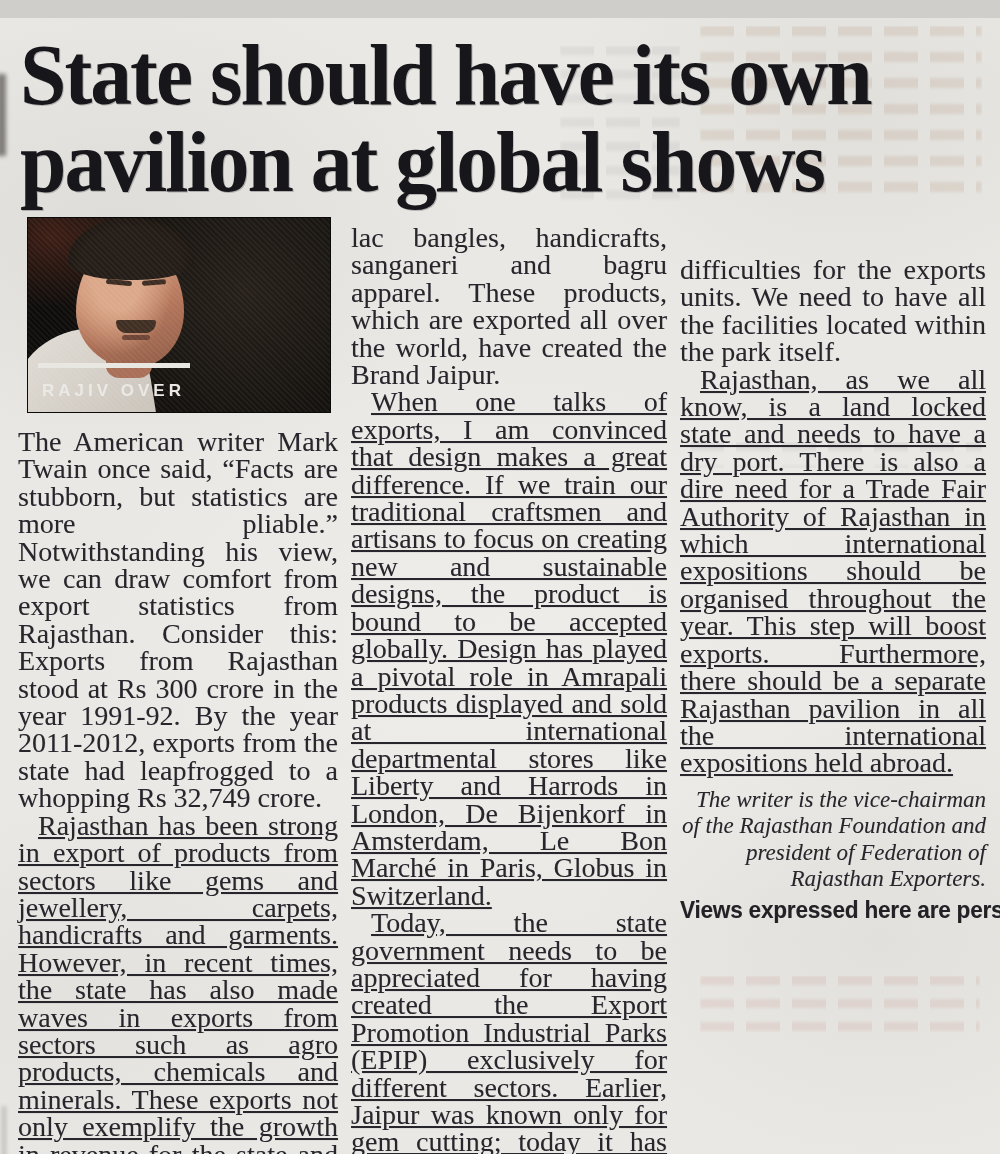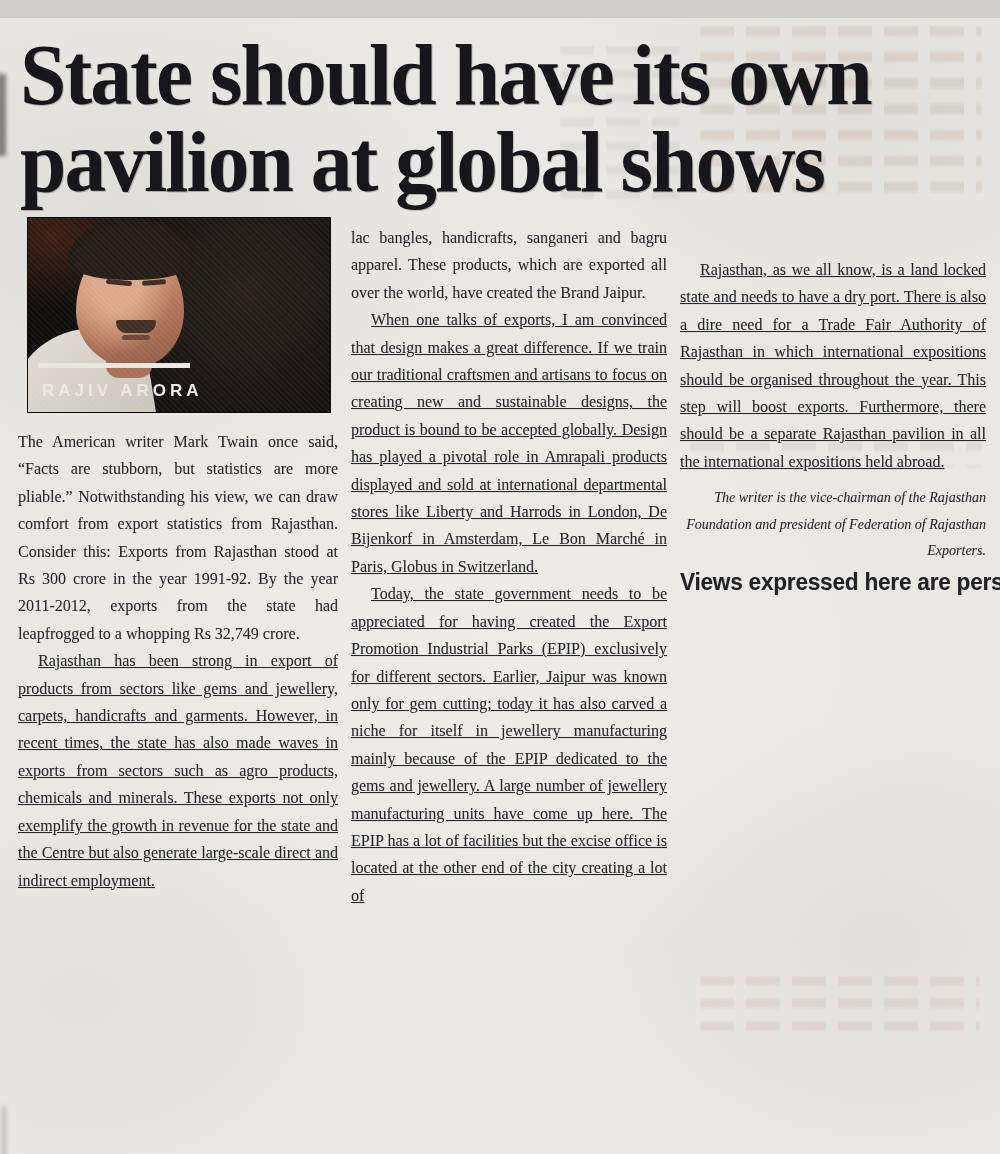--- a/index.html
+++ b/index.html
@@ -47,21 +47,21 @@
     position:absolute;
     left:18px;top:198px;
     width:968px;
     display:grid;
     grid-template-columns:320px 316px 306px;
     column-gap:13px;
   }
   .col{position:relative;}
   .body-text p{
     margin:0;
-    font-size:16px;
+    font-size:28px;
     line-height:27.4px;
     text-align:justify;
     color:#26262c;
     text-shadow:.4px .4px 0 rgba(38,38,44,.18);
   }
   .body-text p.indent{ text-indent:20px;text-decoration:underline; }
 
   
   .photo{
     position:relative;
@@ -114,21 +114,21 @@
     transform-origin:0 50%;
     text-shadow:.5px .5px 0 rgba(85,85,91,.35);
   }
   .pq-line.first{color:#141418;text-shadow:.6px .6px 0 rgba(20,20,24,.45);}
   .accent-bar{width:100%;height:17px;margin-top:5px;background:#2b4fa0;}
   .pq-gap{height:32px;}
 
   .credit{
     margin-top:10px;
     font-style:italic;
-    font-size:14px;
+    font-size:23px;
     line-height:26.5px;
     text-align:right;
     color:#26262c;
     text-shadow:.4px .4px 0 rgba(38,38,44,.18);
   }
   .disclaimer{
     margin-top:4px;
     font-family:"Liberation Sans", sans-serif;
     font-weight:bold;
     font-size:23px;
@@ -163,33 +163,34 @@
         <div class="ph-shirt"></div>
         <div class="ph-neck"></div>
         <div class="ph-face"></div>
         <div class="ph-hair"></div>
         <div class="ph-brow"></div>
         <div class="ph-brow2"></div>
         <div class="ph-must"></div>
         <div class="ph-mouth"></div>
         <div class="ph-noise"></div>
         <div class="ph-line"></div>
-        <div class="ph-caption">RAJIV ARORA</div>
+        <div class="ph-caption">RAJIV OVER</div>
       </div>
       <p>The American writer Mark Twain once said, “Facts are stubborn, but statistics are more pliable.” Notwithstanding his view, we can draw comfort from export statistics from Rajasthan. Consider this: Exports from Rajasthan stood at Rs 300 crore in the year 1991-92. By the year 2011-2012, exports from the state had leapfrogged to a whopping Rs 32,749 crore.</p>
       <p class="indent">Rajasthan has been strong in export of products from sectors like gems and jewellery, carpets, handicrafts and garments. However, in recent times, the state has also made waves in exports from sectors such as agro products, chemicals and minerals. These exports not only exemplify the growth in revenue for the state and the Centre but also generate large-scale direct and indirect employment.</p>
     </div>
 
     <div class="col body-text" style="padding-top:8px;">
       <p>lac bangles, handicrafts, sanganeri and bagru apparel. These products, which are exported all over the world, have created the Brand Jaipur.</p>
       <p class="indent">When one talks of exports, I am convinced that design makes a great difference. If we train our traditional craftsmen and artisans to focus on creating new and sustainable designs, the product is bound to be accepted globally. Design has played a pivotal role in Amrapali products displayed and sold at international departmental stores like Liberty and Harrods in London, De Bijenkorf in Amsterdam, Le Bon Marché in Paris, Globus in Switzerland.</p>
       <p class="indent">Today, the state government needs to be appreciated for having created the Export Promotion Industrial Parks (EPIP) exclusively for different sectors. Earlier, Jaipur was known only for gem cutting; today it has also carved a niche for itself in jewellery manufacturing mainly because of the EPIP dedicated to the gems and jewellery. A large number of jewellery manufacturing units have come up here. The EPIP has a lot of facilities but the excise office is located at the other end of the city creating a lot of</p>
     </div>
 
     <div class="col body-text" style="padding-top:8px;">
       <div class="pq-gap"></div>
+      <p>difficulties for the exports units. We need to have all the facilities located within the park itself.</p>
       <p class="indent">Rajasthan, as we all know, is a land locked state and needs to have a dry port. There is also a dire need for a Trade Fair Authority of Rajasthan in which international expositions should be organised throughout the year. This step will boost exports. Furthermore, there should be a separate Rajasthan pavilion in all the international expositions held abroad.</p>
       <div class="credit">The writer is the vice-chairman of the Rajasthan Foundation and president of Federation of Rajasthan Exporters.</div>
       <div class="disclaimer">Views expressed here are personal</div>
     </div>
 
   </div>
 </div>
 
 </body></html>

